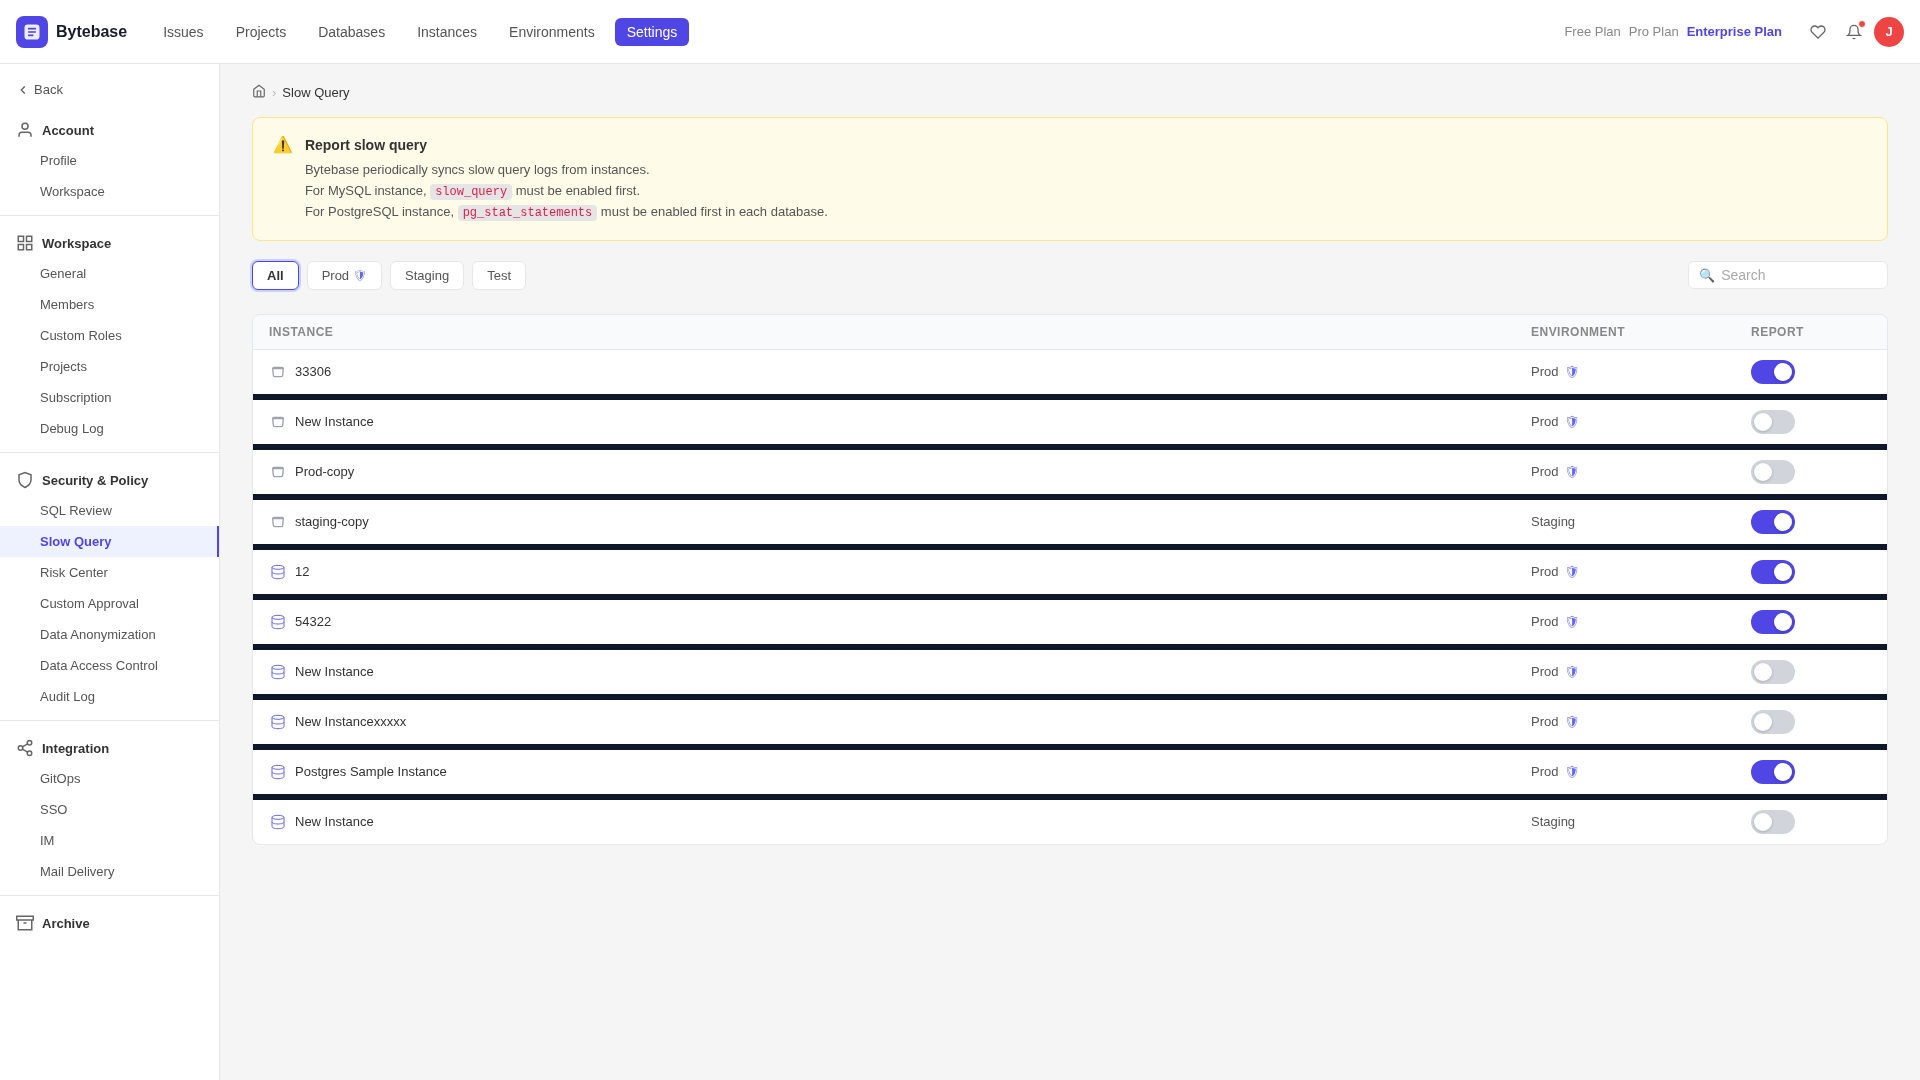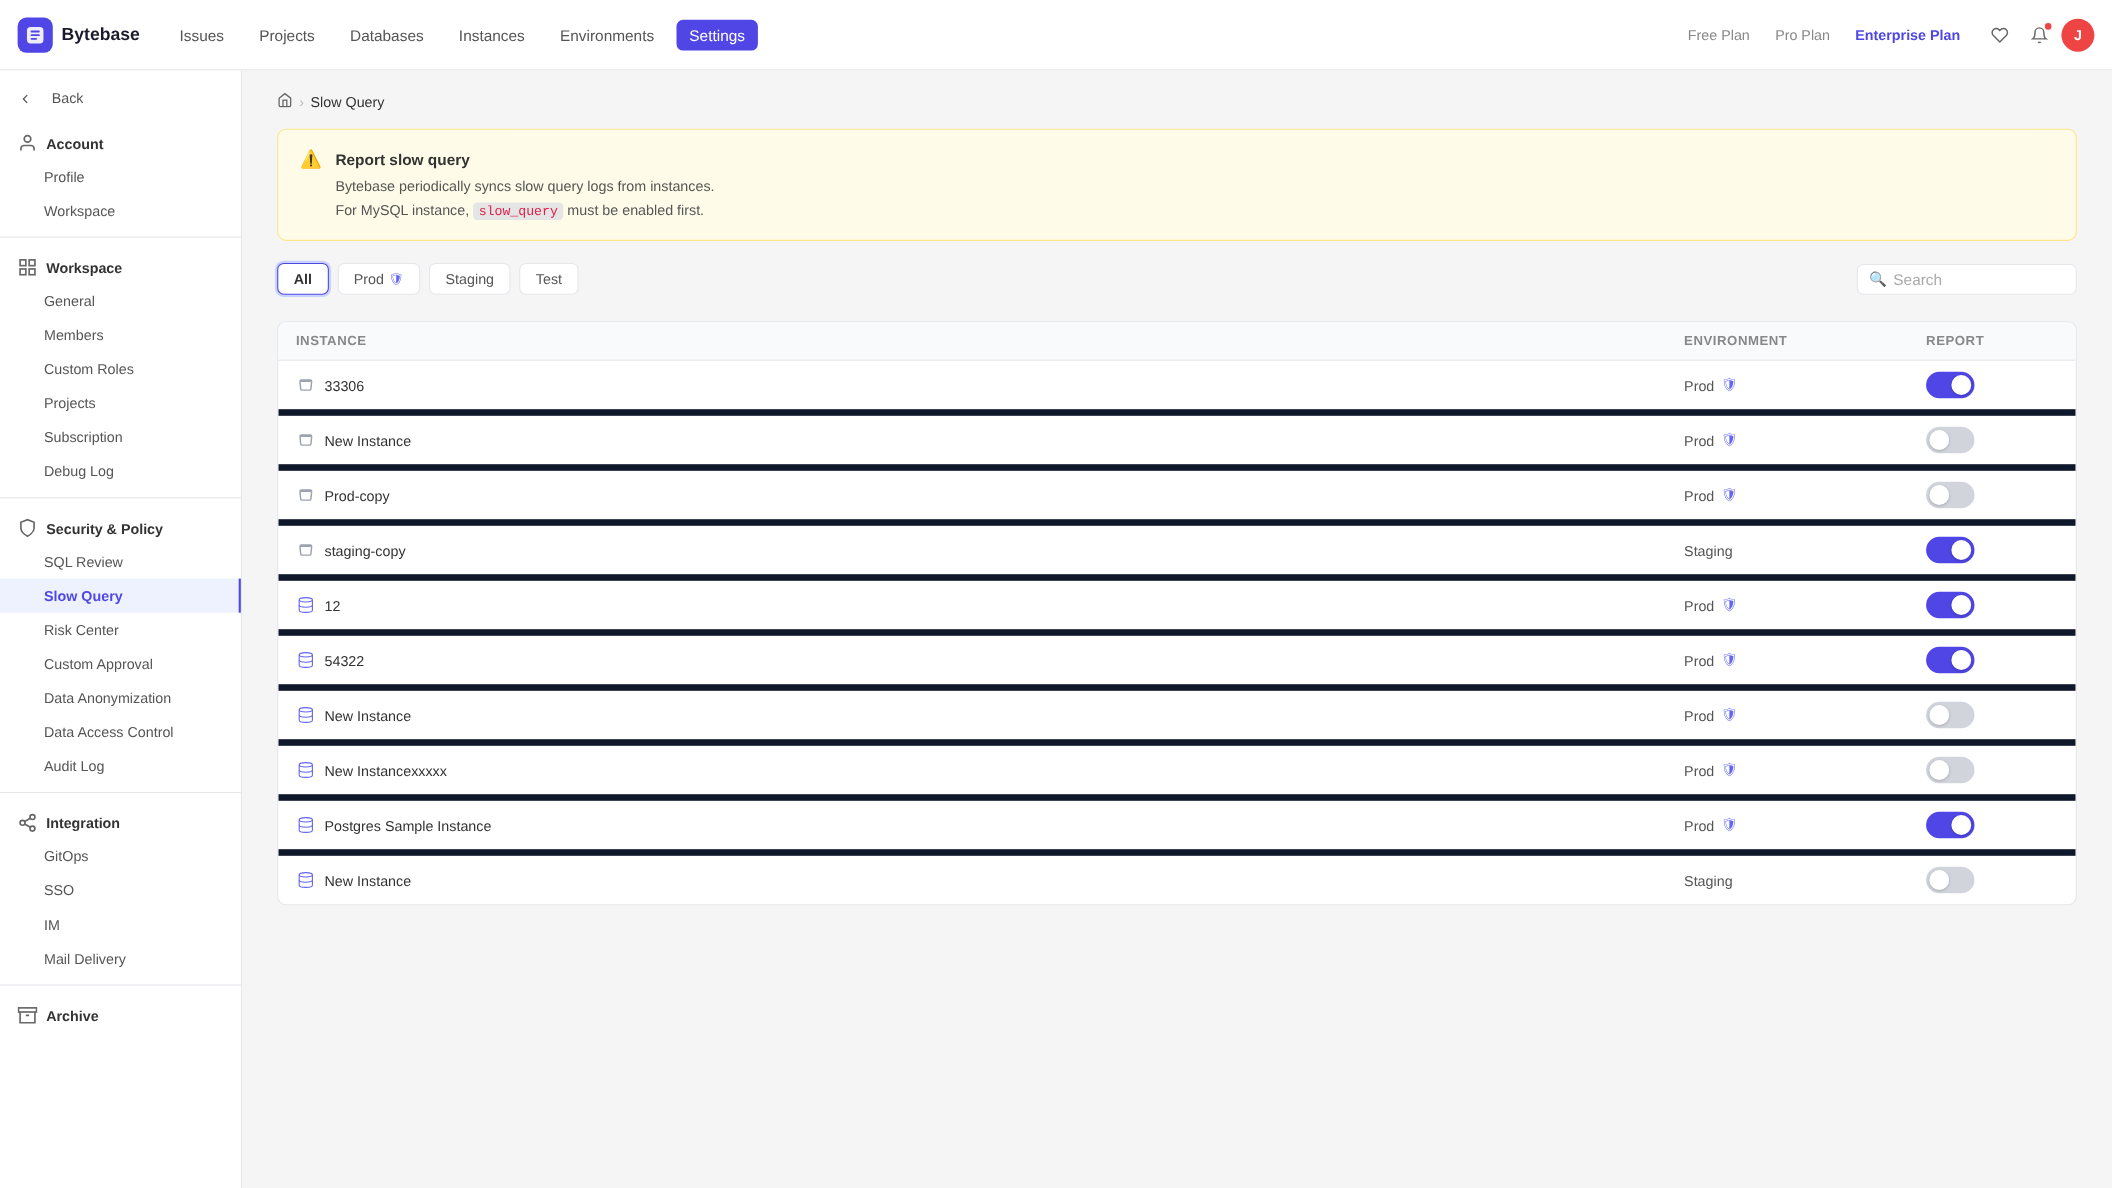--- a/index.html
+++ b/index.html
@@ -7,35 +7,35 @@
 
     
     .topnav { display: flex; align-items: center; background: #fff; border-bottom: 1px solid #e5e7eb; height: 64px; padding: 0 16px; gap: 8px; flex-shrink: 0; }
     .logo { display: flex; align-items: center; gap: 8px; margin-right: 16px; }
     .logo-icon { width: 32px; height: 32px; background: #4f46e5; border-radius: 8px; display: flex; align-items: center; justify-content: center; }
     .logo-icon svg { width: 20px; height: 20px; fill: #fff; }
     .logo-text { font-weight: 700; font-size: 16px; color: #1a1a2e; }
     .nav-item { padding: 6px 12px; border-radius: 6px; cursor: pointer; color: #555; font-size: 14px; font-weight: 500; }
     .nav-item.active { background: #4f46e5; color: #fff; }
     .nav-spacer { flex: 1; }
-    .plan-links { display: flex; align-items: flex-end; gap: 23px; font-size: 13px; color: #888; }
+    .plan-links { display: flex; align-items: flex-end; gap: 8px; font-size: 13px; color: #888; }
     .plan-links .free { color: #888; cursor: pointer; }
     .plan-links .pro { color: #888; cursor: pointer; }
     .plan-links .enterprise { color: #4f46e5; font-weight: 600; cursor: pointer; }
     .nav-icons { display: flex; align-items: center; gap: 4px; margin-left: 12px; }
     .nav-icon-btn { width: 32px; height: 32px; border-radius: 50%; display: flex; align-items: center; justify-content: center; cursor: pointer; color: #666; position: relative; }
     .avatar { width: 30px; height: 30px; border-radius: 50%; background: #ef4444; color: #fff; display: flex; align-items: center; justify-content: center; font-weight: 700; font-size: 13px; cursor: pointer; }
     .notification-dot { position: absolute; top: 4px; right: 4px; width: 8px; height: 8px; background: #ef4444; border-radius: 50%; border: 1px solid #fff; }
 
     
     .body-wrap { display: flex; flex: 1; overflow: hidden; }
 
     
     .sidebar { width: 220px; background: #fff; border-right: 1px solid #e5e7eb; overflow-y: auto; flex-shrink: 0; padding: 8px 0; }
-    .sidebar-back { display: flex; align-items: flex-end; gap: 17px; padding: 10px 16px; cursor: pointer; color: #555; font-size: 13px; font-weight: 500; }
+    .sidebar-back { display: flex; align-items: flex-end; gap: 4px; padding: 10px 16px; cursor: pointer; color: #555; font-size: 13px; font-weight: 500; }
     .sidebar-section { margin-top: 4px; }
     .sidebar-section-header { display: flex; align-items: center; gap: 8px; padding: 10px 16px 6px; font-weight: 600; font-size: 13px; color: #333; }
     .sidebar-section-header .section-icon { width: 18px; height: 18px; color: #666; }
     .sidebar-item { display: flex; align-items: center; padding: 8px 16px 8px 40px; cursor: pointer; color: #555; font-size: 13px; border-radius: 0; }
     .sidebar-item.active { background: #eef2ff; color: #4f46e5; font-weight: 600; border-right: 2px solid #4f46e5; }
     .sidebar-divider { height: 1px; background: #e5e7eb; margin: 8px 0; }
 
     
     .main { flex: 1; overflow-y: auto; padding: 20px 32px; background: #f5f5f5; }
     .breadcrumb { display: flex; align-items: center; gap: 6px; margin-bottom: 16px; color: #666; font-size: 13px; }
@@ -229,20 +229,23 @@
       <span class="current">Slow Query</span>
     </div>
 
     <div class="info-banner">
       <div class="info-banner-icon">⚠️</div>
       <div class="info-banner-content">
         <div class="info-banner-title">Report slow query</div>
         <div>Bytebase periodically syncs slow query logs from instances.</div>
         <div>
           <span>For MySQL instance, </span><code>slow_query</code><span> must be enabled first.</span>
+        </div>
+        <div>
+          <span>For PostgreSQL instance, </span><code>pg_stat_statements</code><span> must be enabled first in each database.</span>
         </div>
       </div>
     </div>
 
     <div class="filters-row">
       <button class="filter-btn active">All</button>
       <button class="filter-btn">
         <span>Prod</span>
         <span class="shield-sm">🛡</span>
       </button>

